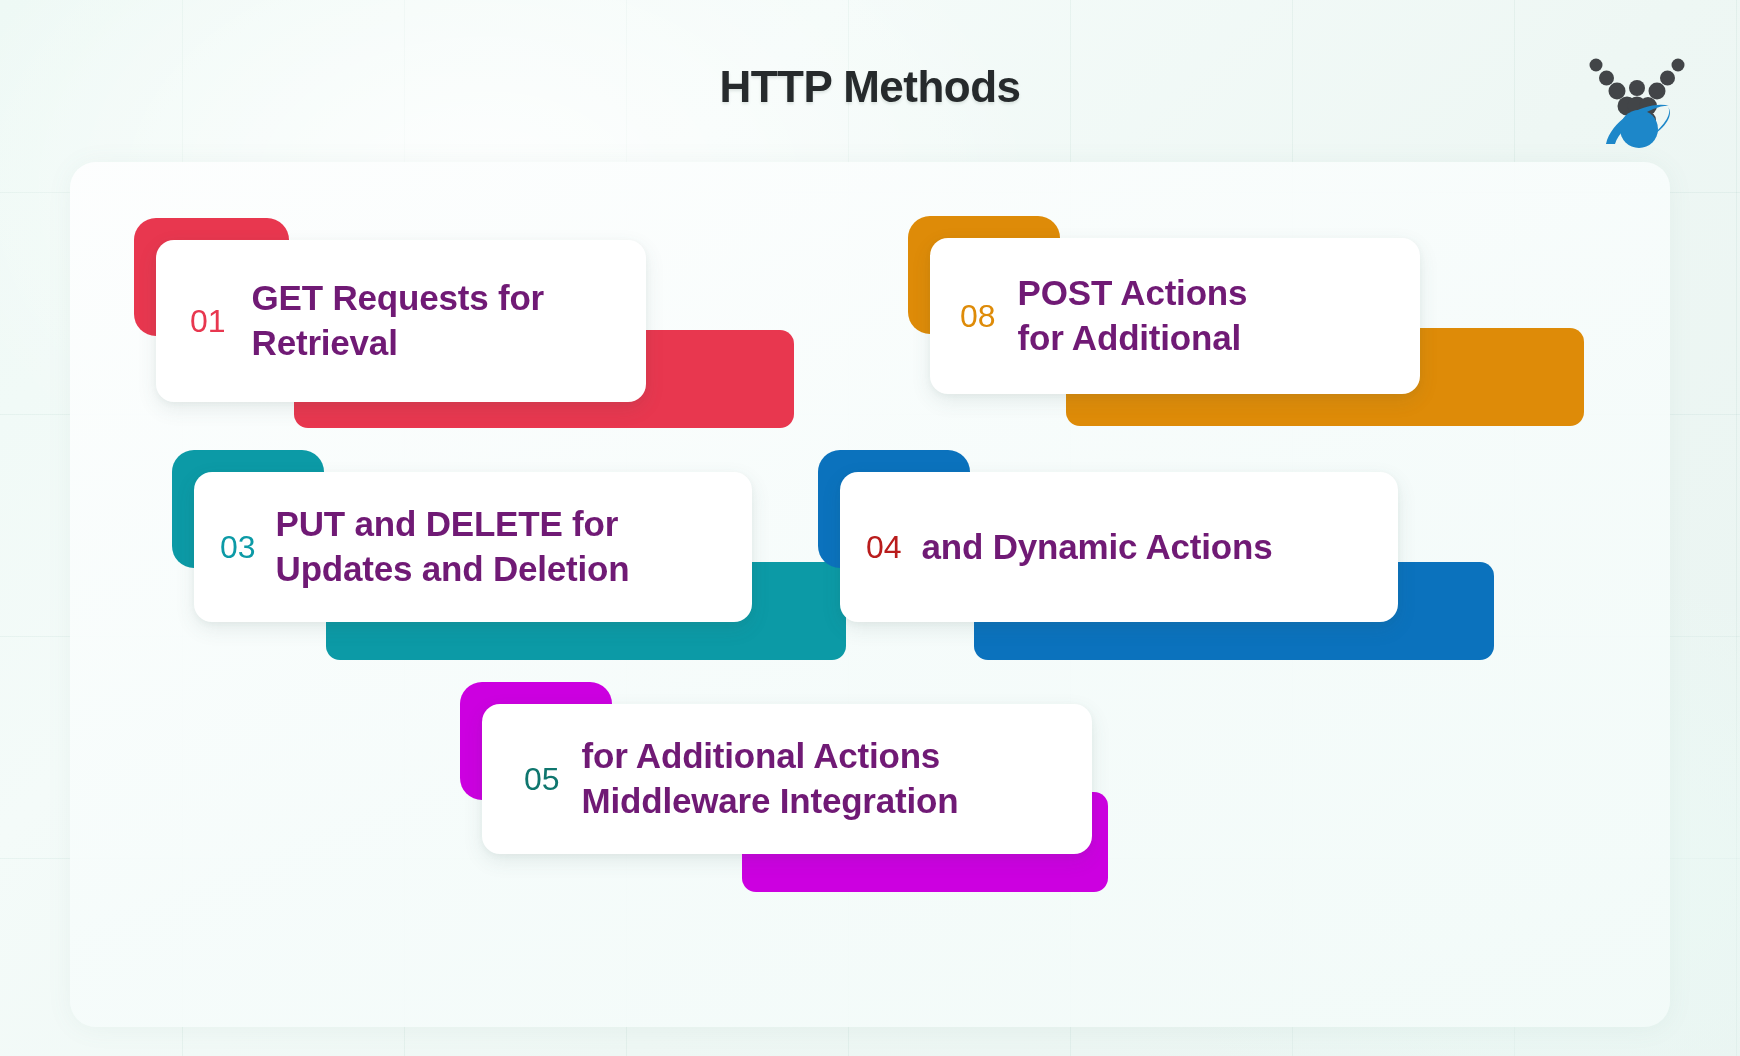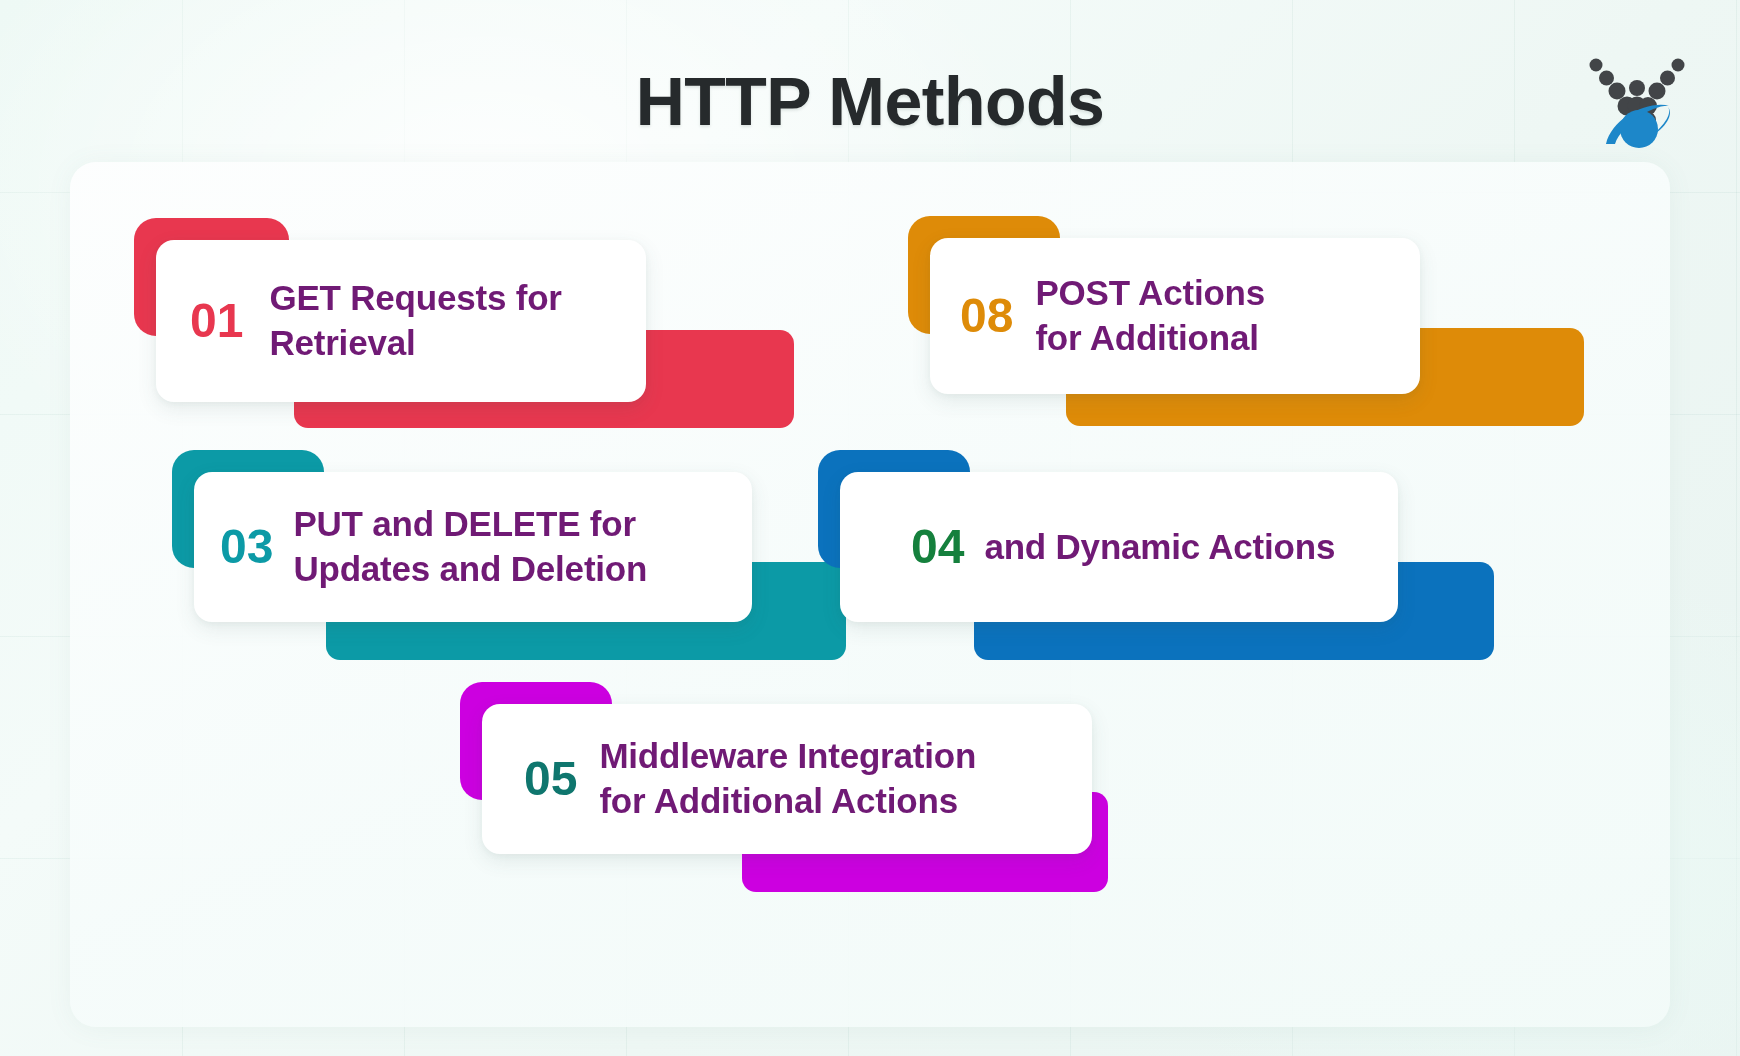--- a/index.html
+++ b/index.html
@@ -42,21 +42,21 @@
       radial-gradient(ellipse 700px 520px at 88% 82%, rgba(236,250,246,0.9), rgba(255,255,255,0) 60%);
     pointer-events: none;
   }
 
   
   #title {
     position: absolute;
     left: 0; right: 0;
     top: 62px;
     text-align: center;
-    font-size: 68px;
+    font-size: 44px;
     font-weight: 700;
     letter-spacing: -0.5px;
     color: #262a2c;
     text-shadow: 0 2px 3px rgba(40,60,55,0.13);
   }
 
   
   #logo {
     position: absolute;
     right: 48px;
@@ -98,22 +98,22 @@
     position: absolute;
     left: 22px;
     top: 22px;
     background: #ffffff;
     border-radius: 18px;
     box-shadow: 0 7px 20px rgba(60,90,85,0.10), 0 2px 6px rgba(60,90,85,0.05);
     display: flex;
     align-items: center;
   }
   .card .num {
-    font-size: 48px;
-    font-weight: 700;
+    font-size: 32px;
+    font-weight: 400;
     line-height: 1;
     flex: none;
   }
   .card .label {
     font-size: 35px;
     font-weight: 700;
     line-height: 1.28;
     color: #701a75;
     letter-spacing: -0.2px;
   }
@@ -219,32 +219,32 @@
         <span class="label-line">PUT and DELETE for</span>
         <span class="label-line">Updates and Deletion</span>
       </span>
     </div>
   </div>
 
   <div class="card" id="card-4">
     <div class="accent-tl" style="background: rgb(11, 114, 189);"></div>
     <div class="accent-br" style="background: rgb(11, 114, 189);"></div>
     <div class="face">
-      <span class="num" style="color: #15803d; margin-left: 45px;">04</span>
+      <span class="num" style="color: #b91c1c;">04</span>
       <span class="label">
         <span class="label-line">and Dynamic Actions</span>
       </span>
     </div>
   </div>
 
   <div class="card" id="card-5">
     <div class="accent-tl" style="background: rgb(204, 0, 224);"></div>
     <div class="accent-br" style="background: rgb(204, 0, 224);"></div>
     <div class="face">
       <span class="num" style="color: #0f766e;">05</span>
       <span class="label">
+        <span class="label-line">for Additional Actions</span>
         <span class="label-line">Middleware Integration</span>
-        <span class="label-line">for Additional Actions</span>
       </span>
     </div>
   </div>
 
 </div>
 
 </body></html>

